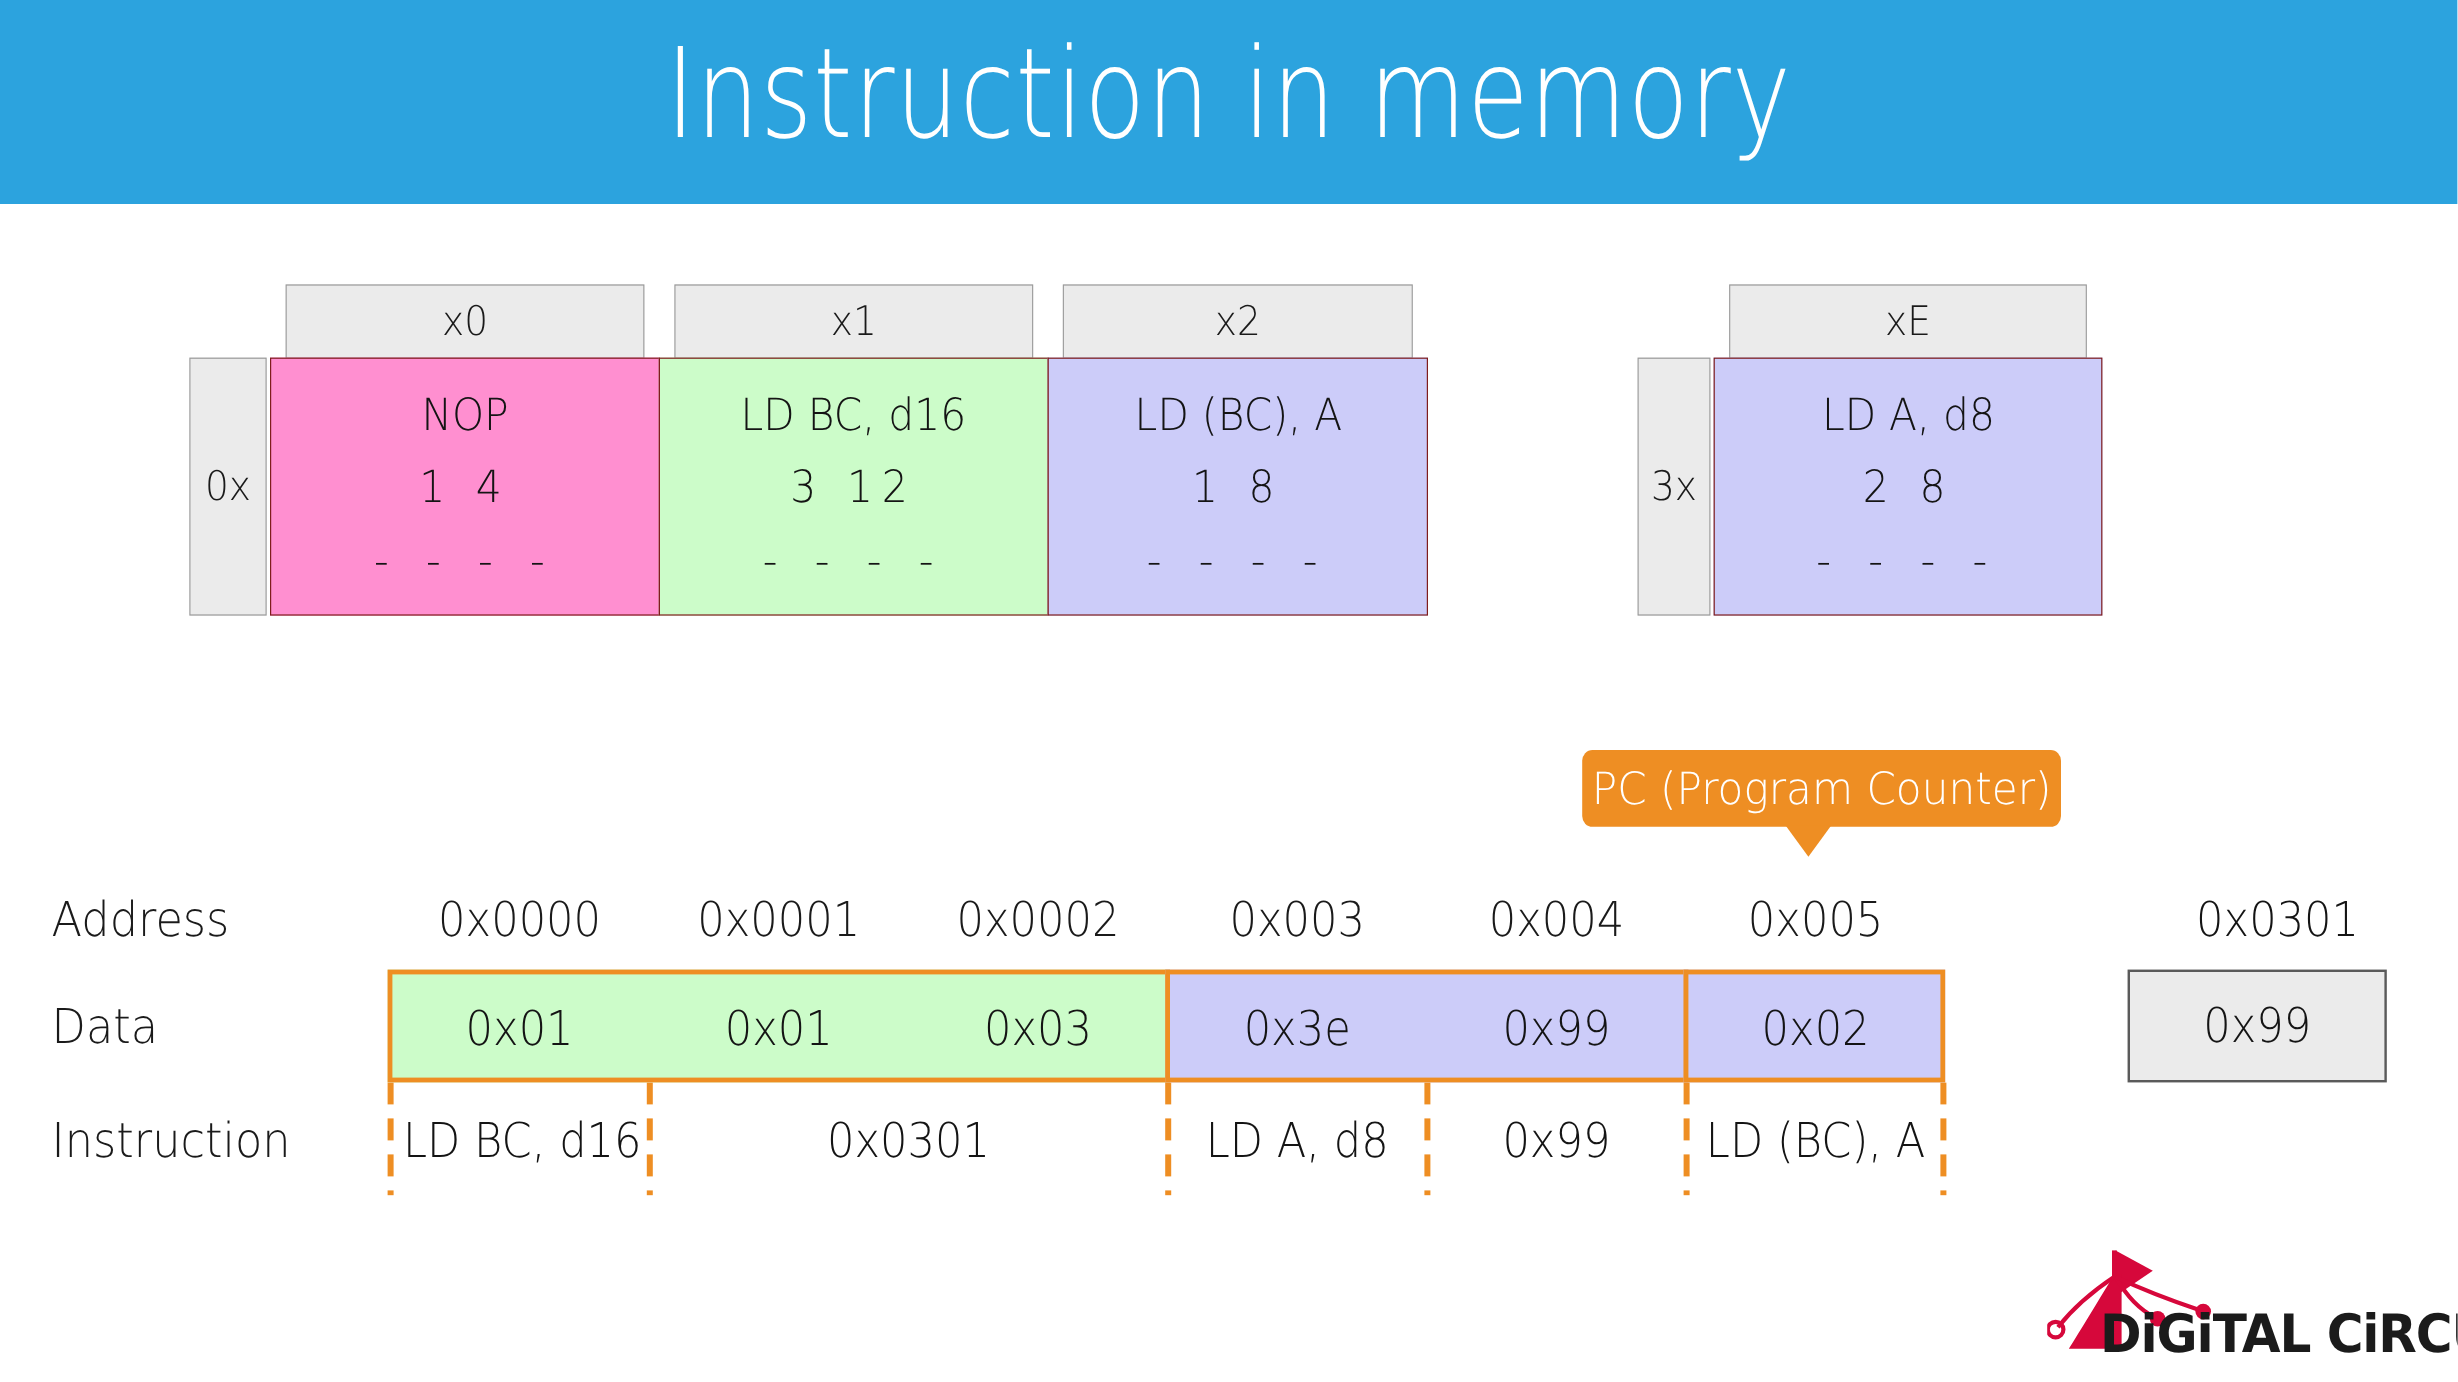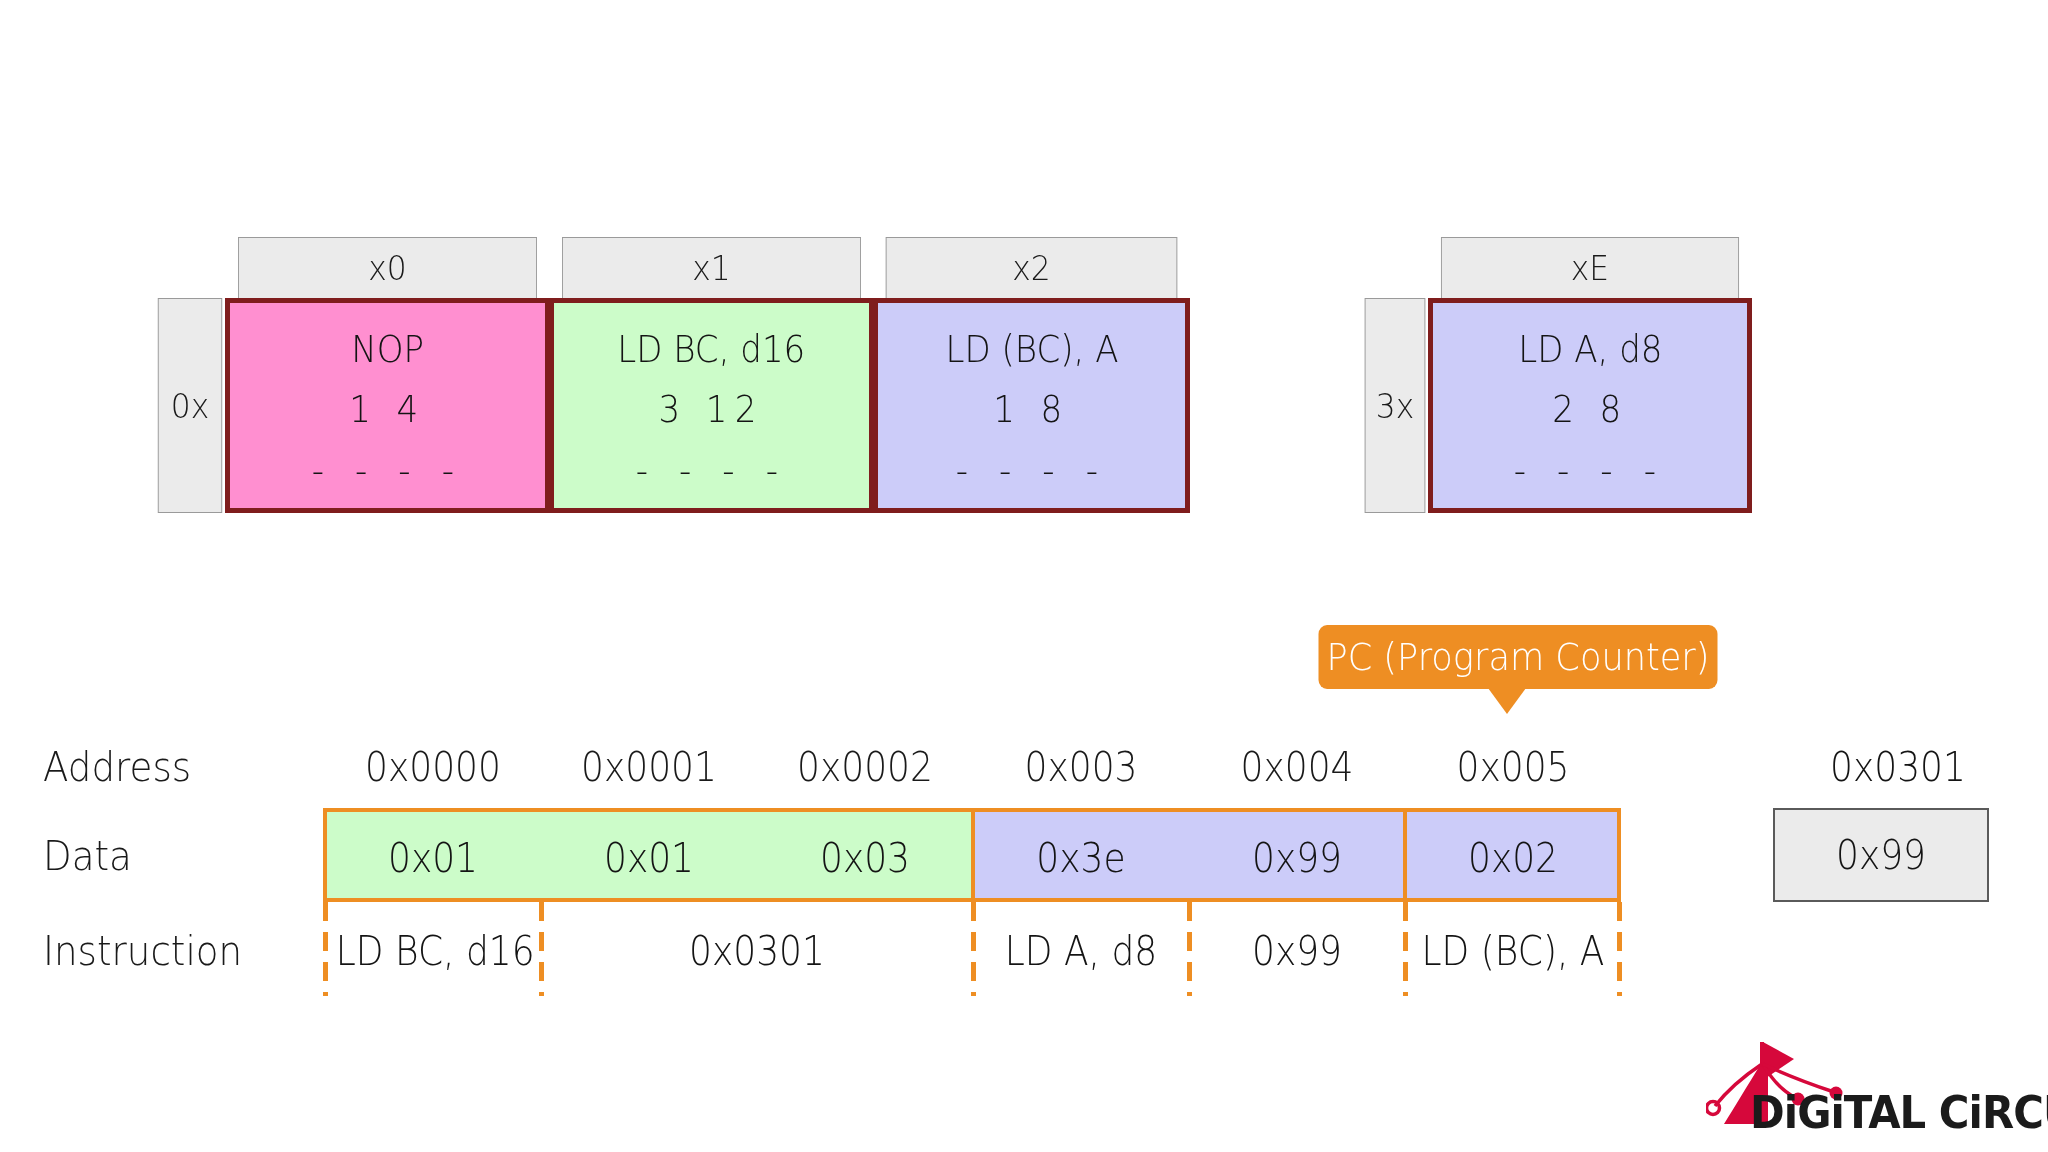--- a/index.html
+++ b/index.html
@@ -44,21 +44,21 @@
   .op-rowhead{
     position:absolute;top:61px;
     background:#ebebeb;border:1px solid #9a9a9a;
     box-sizing:border-box;
     display:flex;align-items:center;justify-content:center;
     font-size:34px;color:#1a1a1a;font-weight:300;
     transform:scaleX(.92);transform-origin:50% 50%;
   }
   .op-cell{
     position:absolute;top:61px;
-    border:5px solid #7f1d1d;
+    border:1px solid #7f1d1d;
     box-sizing:border-box;
     display:flex;flex-direction:column;align-items:center;
     justify-content:flex-start;
     padding-top:24px;
     font-weight:300;color:#141414;
   }
   .op-name{font-size:37px;line-height:46px;transform:scaleX(.92);transform-origin:50% 50%;white-space:nowrap;}
   .op-nums{font-size:37px;line-height:46px;margin-top:14px;transform:scaleX(.92);transform-origin:50% 50%;letter-spacing:8px;}
   .op-flags{font-size:37px;line-height:46px;margin-top:16px;letter-spacing:11px;transform:scaleX(.92);transform-origin:50% 50%;}
 
@@ -141,20 +141,23 @@
     font-weight:bold;font-size:44px;letter-spacing:-1px;
     color:#1b1b1b;white-space:nowrap;
     transform:scaleX(.95);transform-origin:0 100%;
   }
 </style>
 </head>
 <body>
 
 <div class="stage">
 
+  <div id="banner">
+    <div id="banner-title">Instruction in memory</div>
+  </div>
 
   <div class="op-table" style="left:155px;top:237px;width:1035px;height:276px;">
 
     <div class="op-rowhead" style="left:0px;width:70px;height:215px;">
       <span>0x</span>
     </div>
 
     <div class="op-head" style="left:70px;width:325px;">
       <span>x0</span>
     </div>

